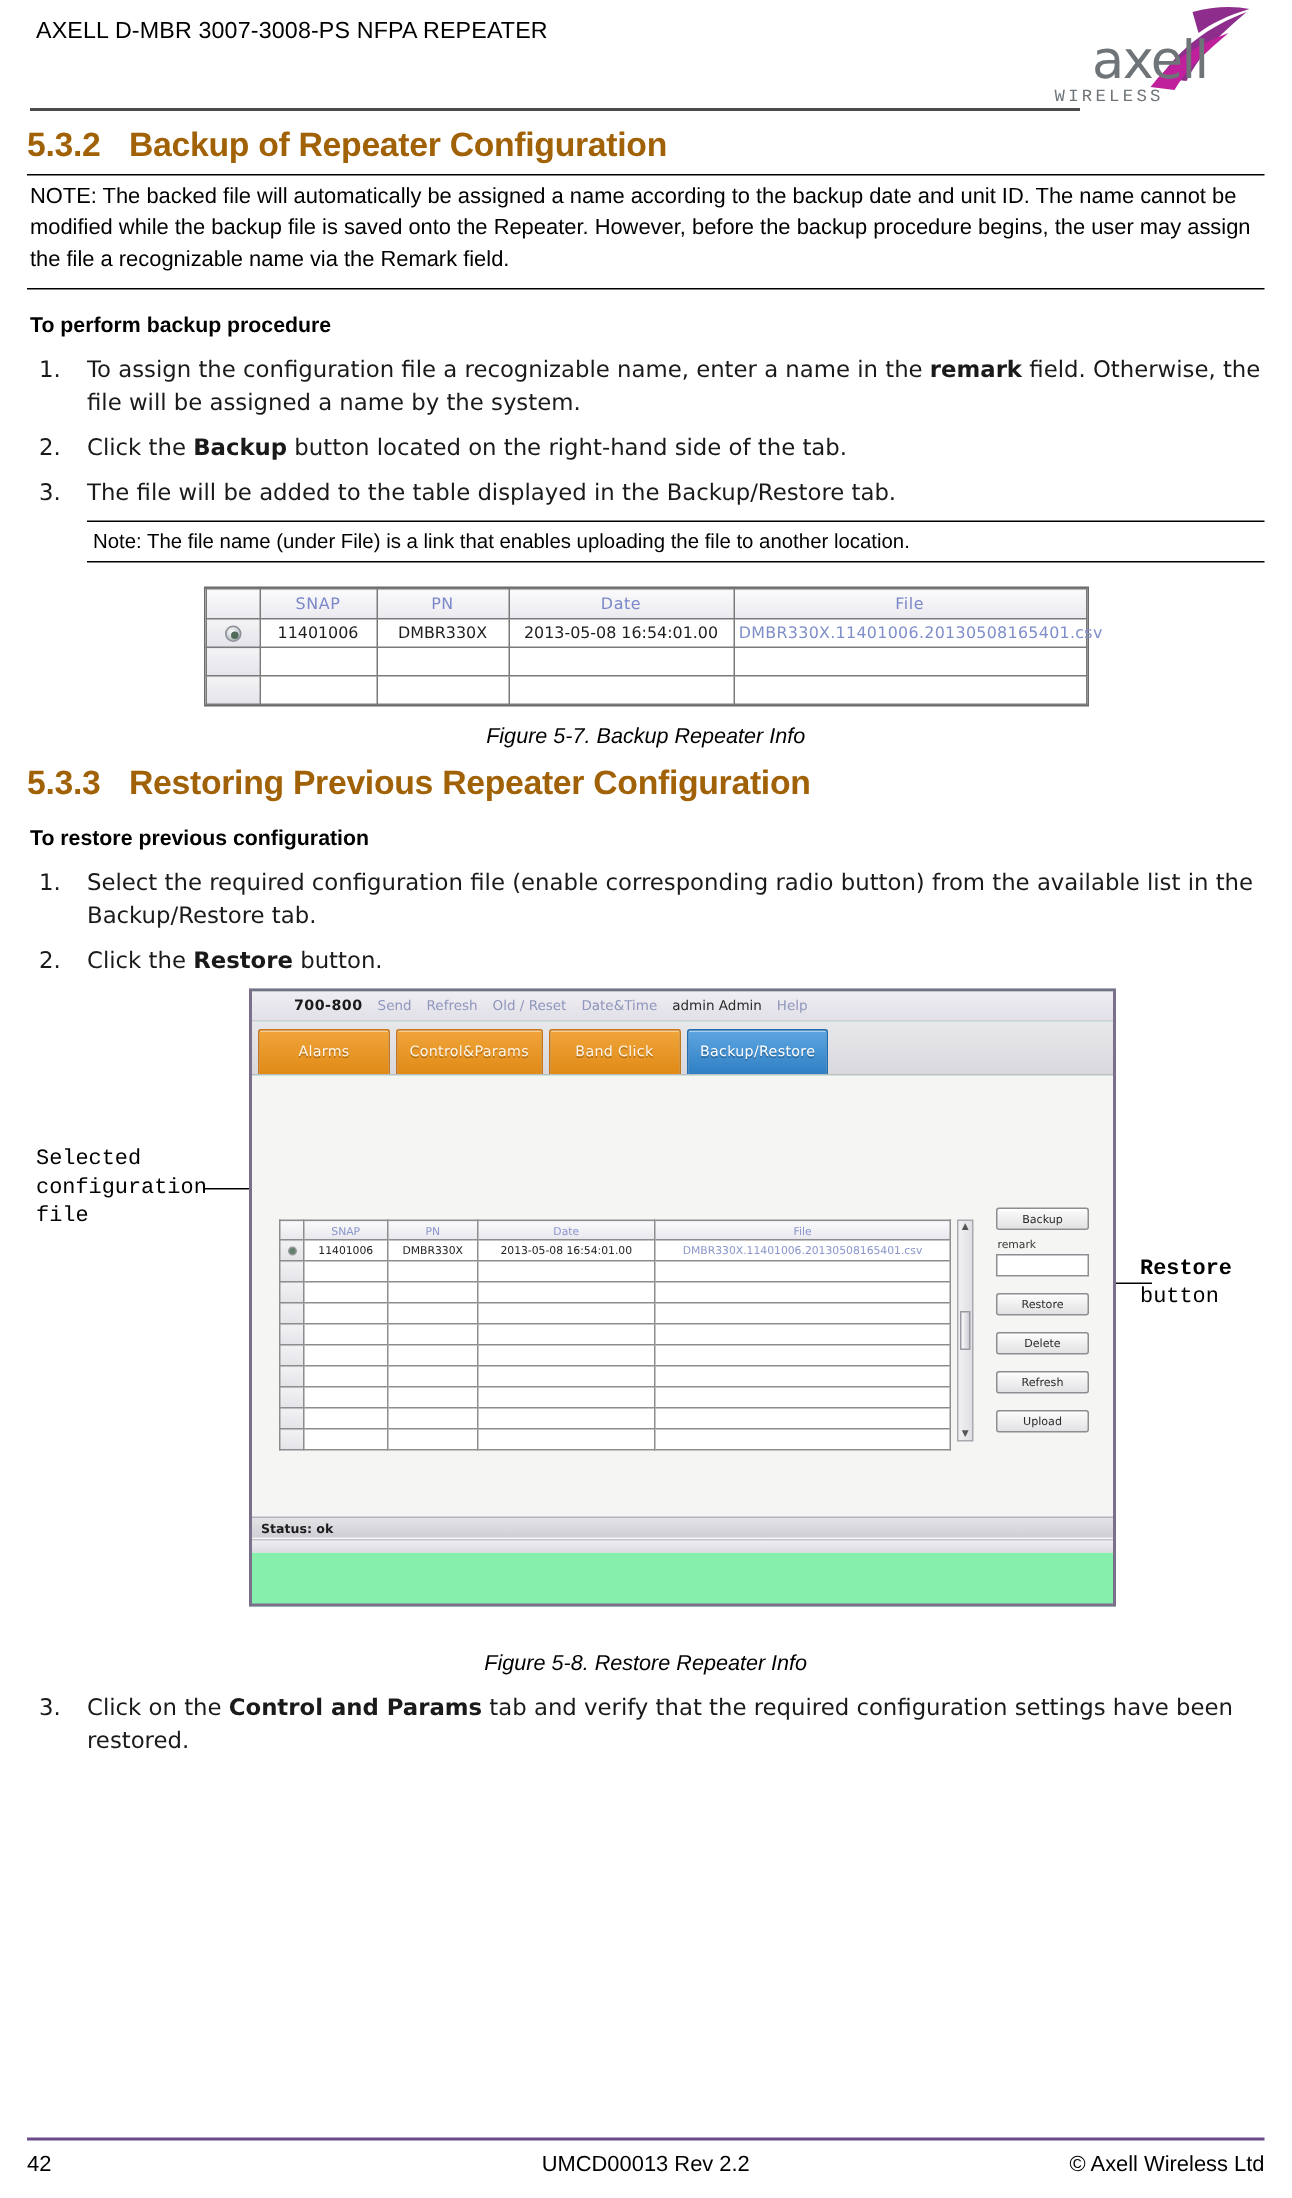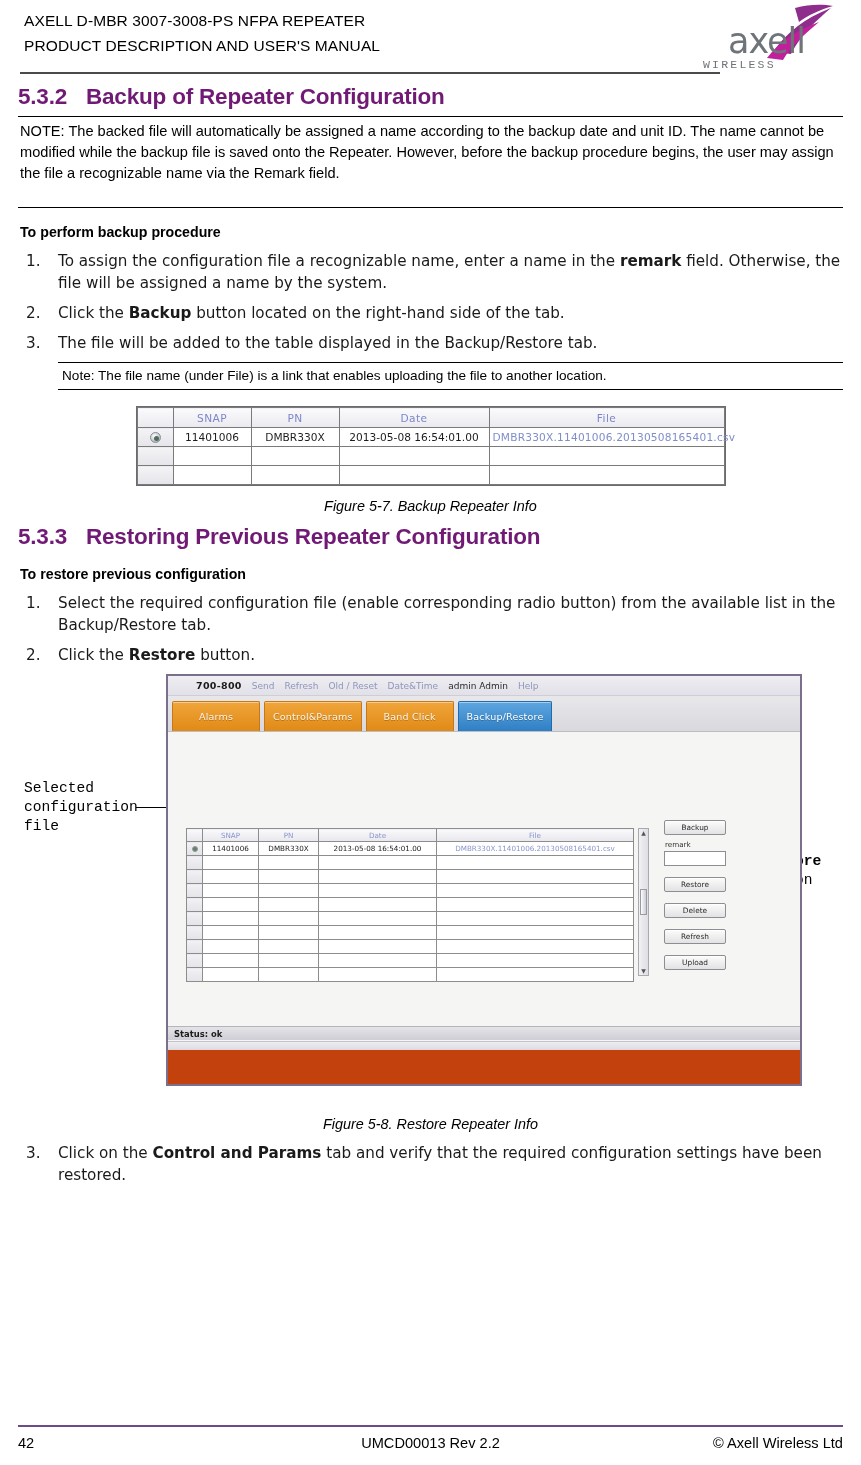--- a/index.html
+++ b/index.html
@@ -38,31 +38,31 @@
     position:absolute; left: 12px; top: 56px;
     font-size: 11.5px; letter-spacing: 2.2px; color:#6e7478;
     font-family: Liberation Mono, monospace;
   }
   .logo-svg { position:absolute; right: 0; top: 0; }
 
   
   h2.section {
     margin: 10px 0 6px 0;
     font-size: 22.5px;
-    color:#701a75;
+    color:#a16207;
     font-weight:bold;
     letter-spacing: -.2px;
     font-family: "Liberation Sans", sans-serif;
   }
   h2.section .num { display:inline-block; min-width: 68px; }
 
   
   .notebox {
     border-top: 1.5px solid #000; border-bottom: 1.5px solid #000;
-    padding: 4px 2px 23px 2px; margin: 6px 0 2px 0;
+    padding: 4px 2px 8px 2px; margin: 6px 0 2px 0;
     font-size: 14.6px; line-height: 21px; color:#000;
   }
   .notebox-sm {
     border-top: 1.2px solid #000; border-bottom: 1.2px solid #000;
     padding: 3px 2px 4px 4px; margin: 8px 0 4px 40px;
     font-size: 13.6px; line-height: 19px; color:#000;
   }
 
   .subhead {
     font-size: 14.2px; font-weight:bold; margin: 16px 0 10px 2px; color:#000;
@@ -114,22 +114,22 @@
     border:1px solid #8b9096; position:relative; vertical-align:middle;
   }
   .radio-dot::after{
     content:""; position:absolute; left:3px; top:3px; width:5px; height:5px;
     border-radius:50%; background:#4f6b5a;
   }
 
   
   .fig58-zone { position:relative; height: 430px; margin-top: 8px; }
   .fig58 {
-    position:absolute; left: 148px; top: 0; width: 636px; height: 412px;
-    border:2px solid #7c6f8c; background:#c2410c;
+    position:absolute; left: 148px; top: 0; width: 578px; height: 412px;
+    border:2px solid #7c6f8c; background:#86efac;
     font-family:"DejaVu Sans", sans-serif;
   }
   .ui-topbar {
     height: 20px; background: linear-gradient(#efeef2,#e2e0e8);
     border-bottom:1px solid #cfcdd6; display:flex; align-items:center;
     font-size: 9px; padding: 0 6px; gap: 10px; color:#9aa0b8;
   }
   .ui-topbar .freq { color:#1a1a1a; font-weight:bold; font-size:9.5px; margin-left:22px; letter-spacing:.3px;}
   .ui-topbar .lnk { color:#8e96bb; }
   .ui-topbar .usr { color:#2b2b2b; }
@@ -240,21 +240,20 @@
   .footer-row { position:relative; }
 </style>
 </head>
 <body>
 
 <div class="page">
 
   <div class="header">
     <div class="header-titles">
       <div>AXELL D-MBR 3007-3008-PS NFPA REPEATER</div>
-      <div>PRODUCT DESCRIPTION AND USER'S MANUAL</div>
     </div>
 
     <div class="logo">
       <svg class="logo-svg" width="80" height="60" viewBox="0 0 80 60">
         <path d="M16 50 C 30 30, 48 16, 74 6 C 60 18, 44 32, 34 52 Z" fill="#8e2d8c"></path>
         <path d="M10 56 C 22 40, 40 28, 62 20 C 48 32, 34 44, 26 58 Z" fill="#c0209c"></path>
         <path d="M38 6 C 52 2, 66 2, 76 4 C 62 8, 50 14, 42 20 Z" fill="#8e2d8c"></path>
       </svg>
       <div class="logo-word">axell</div>
       <div class="logo-sub">WIRELESS</div>

